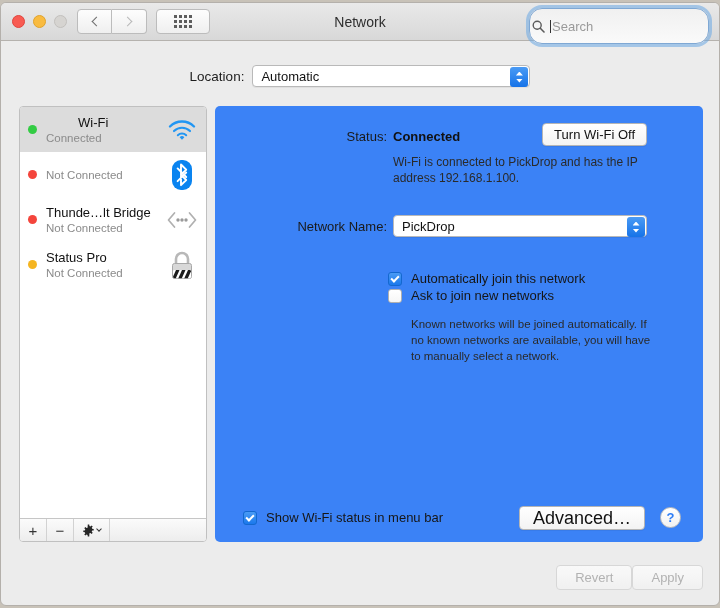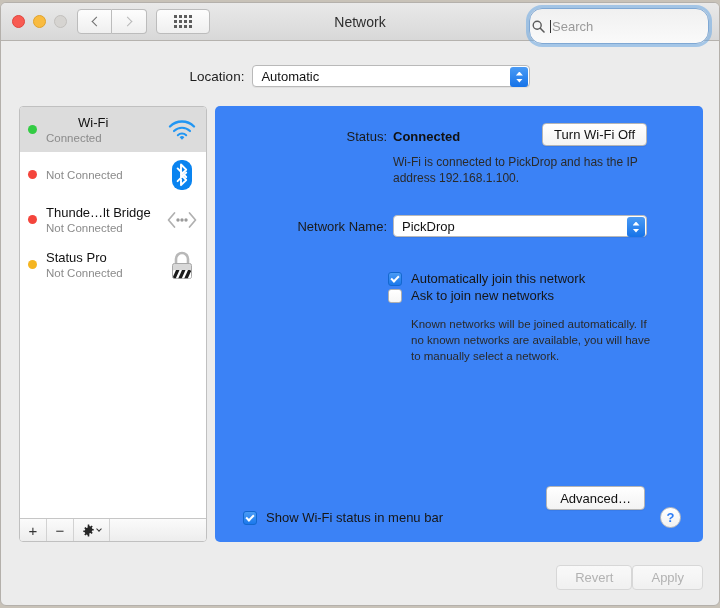--- a/index.html
+++ b/index.html
@@ -200,25 +200,25 @@
 
   #joindesc {
     position: absolute; left: 196px; top: 210px; width: 244px;
     font-size: 11.5px; color: #2a2a2a; line-height: 16px;
   }
 
   #showstatus { position: absolute; left: 28px; top: 404px; display: flex; align-items: flex-end; }
   #showstatus .cblabel { font-size: 13px; }
 
   #advbtn {
-    position: absolute; right: 58px; top: 380px;
+    position: absolute; right: 58px; top: 400px;
     height: 24px; padding: 0 13px;
     background: linear-gradient(to bottom,#ffffff,#f3f3f3);
     border: 1px solid #b5b5b5; border-radius: 4px;
-    font-size: 13px; color: #111;
+    font-size: 18px; color: #111;
     display: flex; align-items: center;
     box-shadow: 0 1px 0 rgba(0,0,0,0.05);
   }
   #helpbtn {
     position: absolute; right: 22px; top: 401px;
     width: 21px; height: 21px; border-radius: 50%;
     background: linear-gradient(to bottom,#ffffff,#f2f2f2);
     border: 1px solid #bcbcbc;
     display: flex; align-items: center; justify-content: center;
     font-size: 13px; font-weight: bold; color: #2d7df6;

